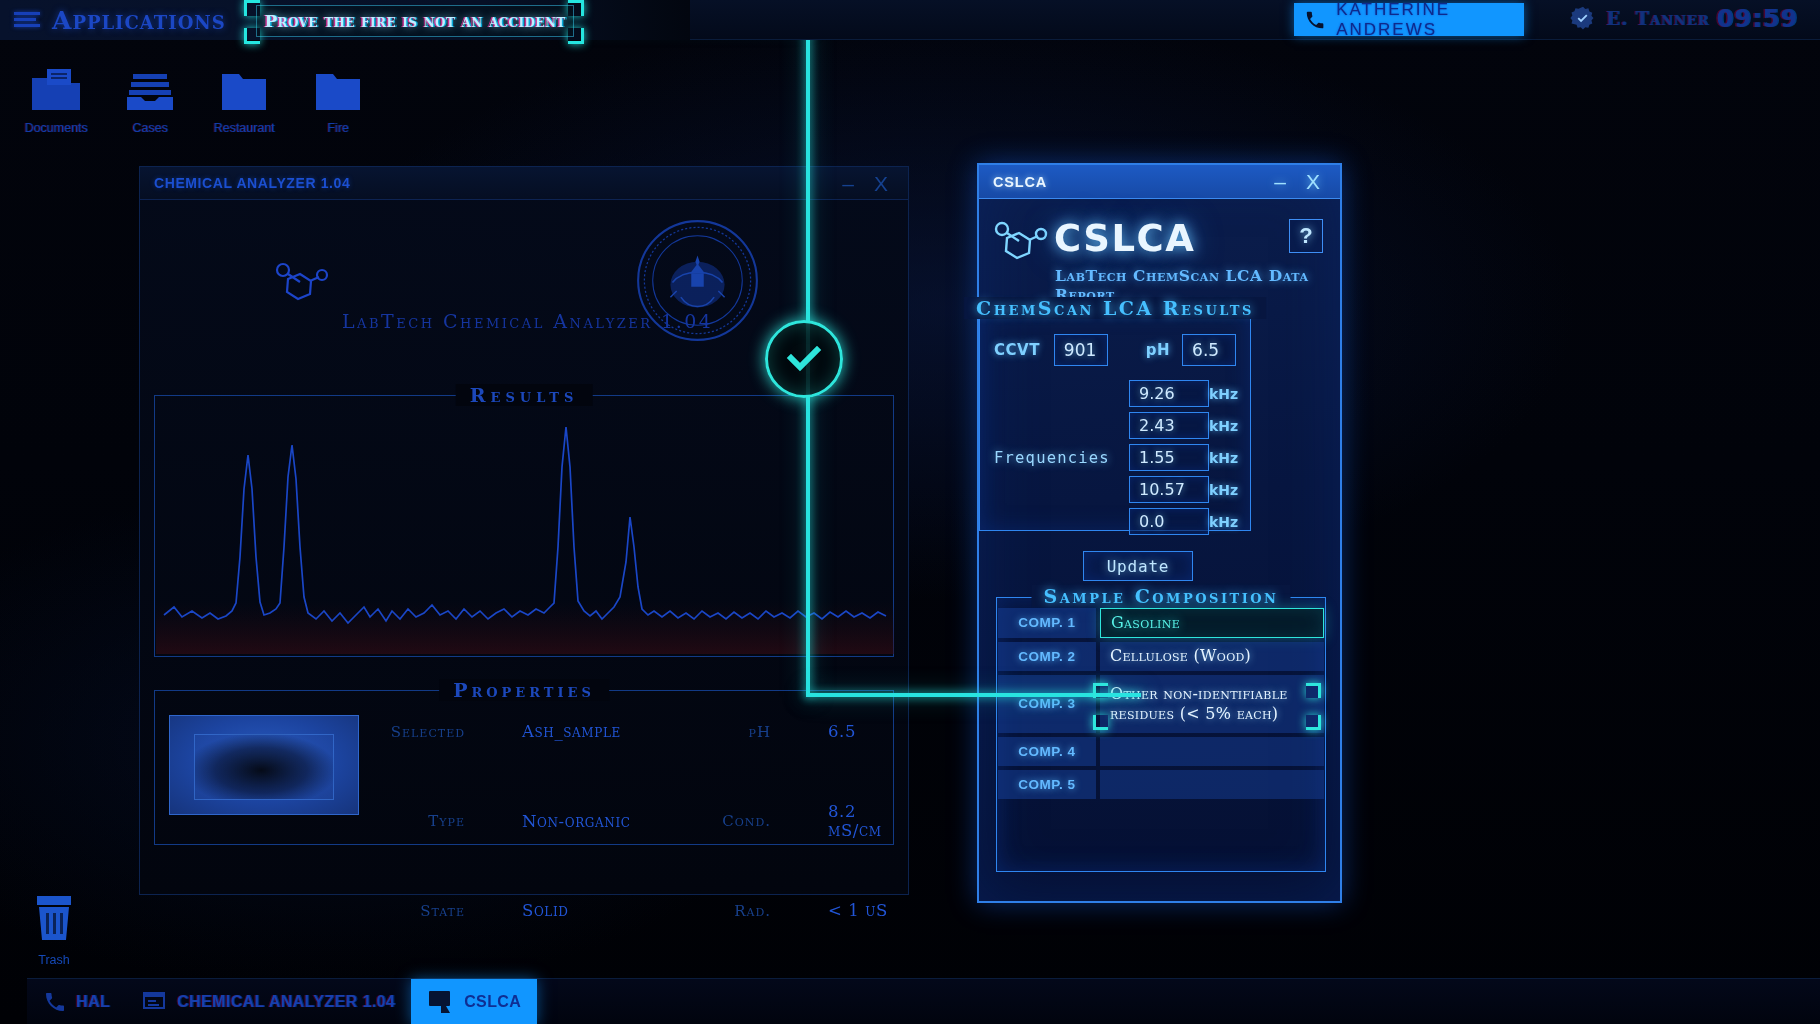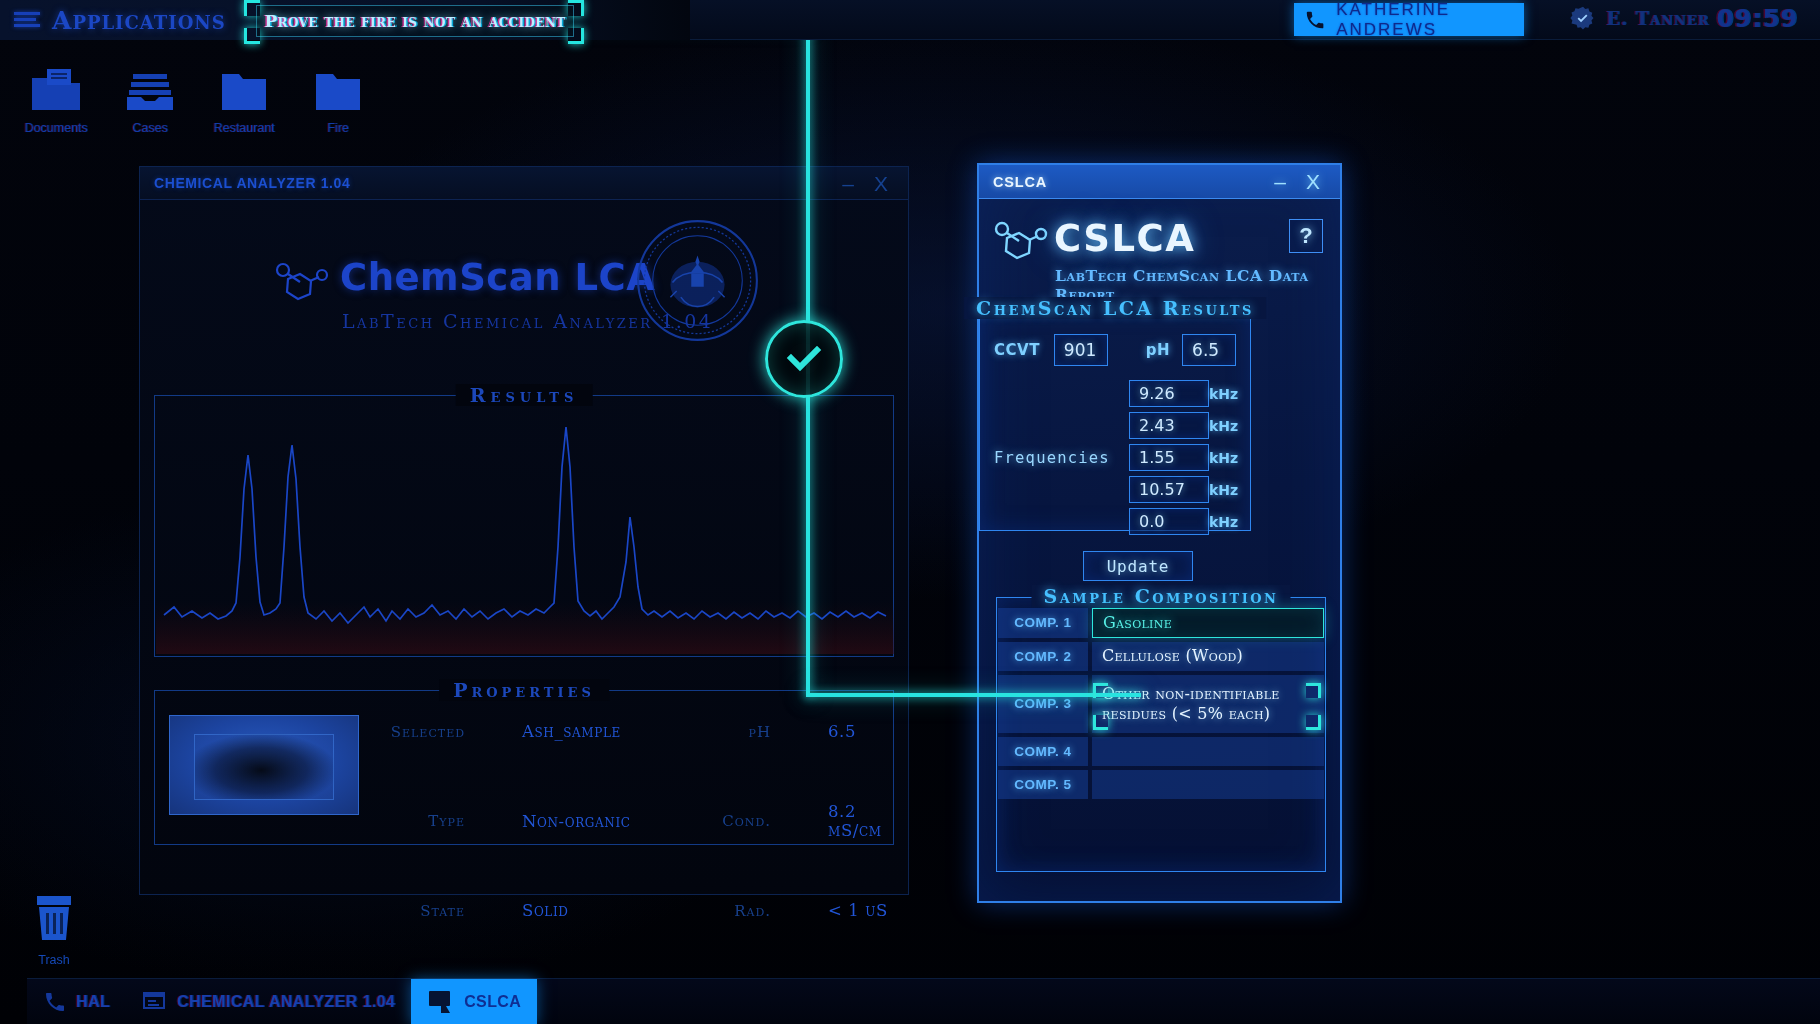--- a/index.html
+++ b/index.html
@@ -299,21 +299,21 @@
     font-family: "DejaVu Sans Mono", monospace; font-size: 16px; letter-spacing: .8px;
     color: #bfe6ff; text-shadow: 0 0 9px rgba(130,215,255,.9);
     box-shadow: inset 0 0 14px rgba(10,50,140,.5);
   }
 
   #comp-panel { left: 17px; top: 398px; width: 330px; height: 275px; }
 
   .comp-table { position: absolute; left: 1px; top: 10px; right: 1px; }
   .comp-row { display: flex; align-items: stretch; margin-bottom: 4px; }
   .comp-key {
-    width: 90px; display: flex; align-items: center; justify-content: center;
+    width: 98px; display: flex; align-items: center; justify-content: center;
     background: rgba(22,62,150,.55);
     font-family: "Liberation Sans", sans-serif; font-weight: 700;
     font-size: 13.5px; letter-spacing: .5px; color: #63b9ff;
     text-shadow: 0 0 7px rgba(90,190,255,.85);
   }
   .comp-val {
     flex: 1; margin-left: 4px; min-height: 29px;
     background: rgba(22,62,150,.5);
     display: flex; align-items: center; padding: 4px 10px;
     font-family: "DejaVu Serif", serif; font-variant: small-caps;
@@ -481,21 +481,20 @@
   <div class="chem-body">
 
     <div class="chem-logo-row">
       <svg width="62" height="62" viewBox="0 0 62 62" style="position:absolute;left:40px;top:18px;">
         <circle cx="13" cy="14" r="6" fill="none" stroke="#1c44c9" stroke-width="2.2"></circle>
         <path d="M18 18l12 8" stroke="#1c44c9" stroke-width="2.2"></path>
         <path d="M30 18l11 7-1 13-12 5-11-7 1-13z" fill="none" stroke="#1c44c9" stroke-width="2.2"></path>
         <path d="M40 25l9-4" stroke="#1c44c9" stroke-width="2.2"></path>
         <circle cx="52" cy="19" r="5" fill="none" stroke="#1c44c9" stroke-width="2.2"></circle>
       </svg>
-      <div class="chem-title">ChemScan LCA</div>
       <div class="chem-sub">LabTech Chemical Analyzer 1.04</div>
 
       <svg class="seal" viewBox="0 0 120 120">
         <circle cx="60" cy="60" r="57" fill="none" stroke="#143aa0" stroke-width="2"></circle>
         <circle cx="60" cy="60" r="51" fill="none" stroke="#143aa0" stroke-width="1.2" stroke-dasharray="2 2"></circle>
         <circle cx="60" cy="60" r="43" fill="none" stroke="#143aa0" stroke-width="1"></circle>
         <ellipse cx="60" cy="64" rx="26" ry="22" fill="#112f86" opacity=".65"></ellipse>
         <path d="M60 44l-7 9h14z" fill="#1a47b4"></path>
         <rect x="54" y="53" width="12" height="13" fill="#1a47b4"></rect>
         <path d="M36 62c6-8 14-10 24-10s18 2 24 10" fill="none" stroke="#1a47b4" stroke-width="1.5"></path>

